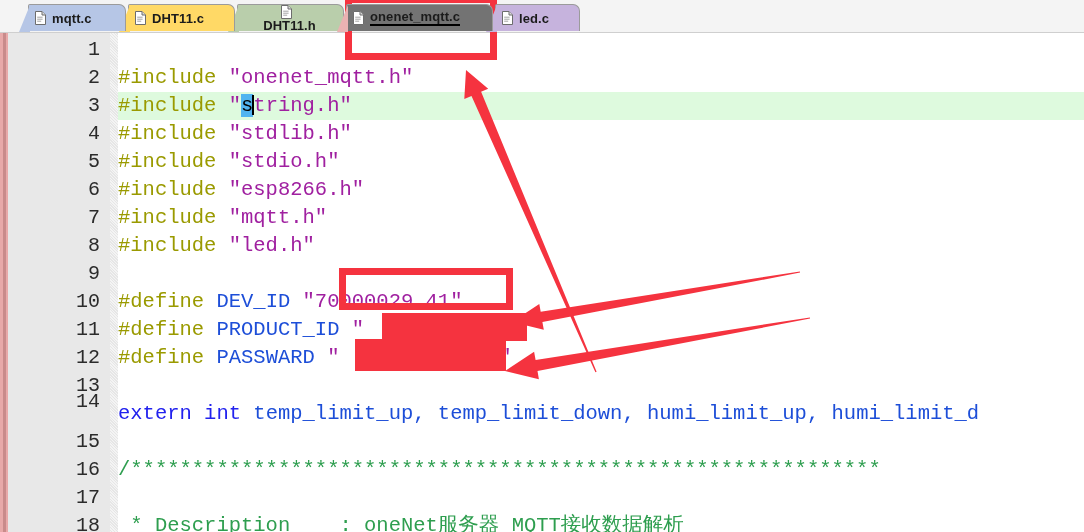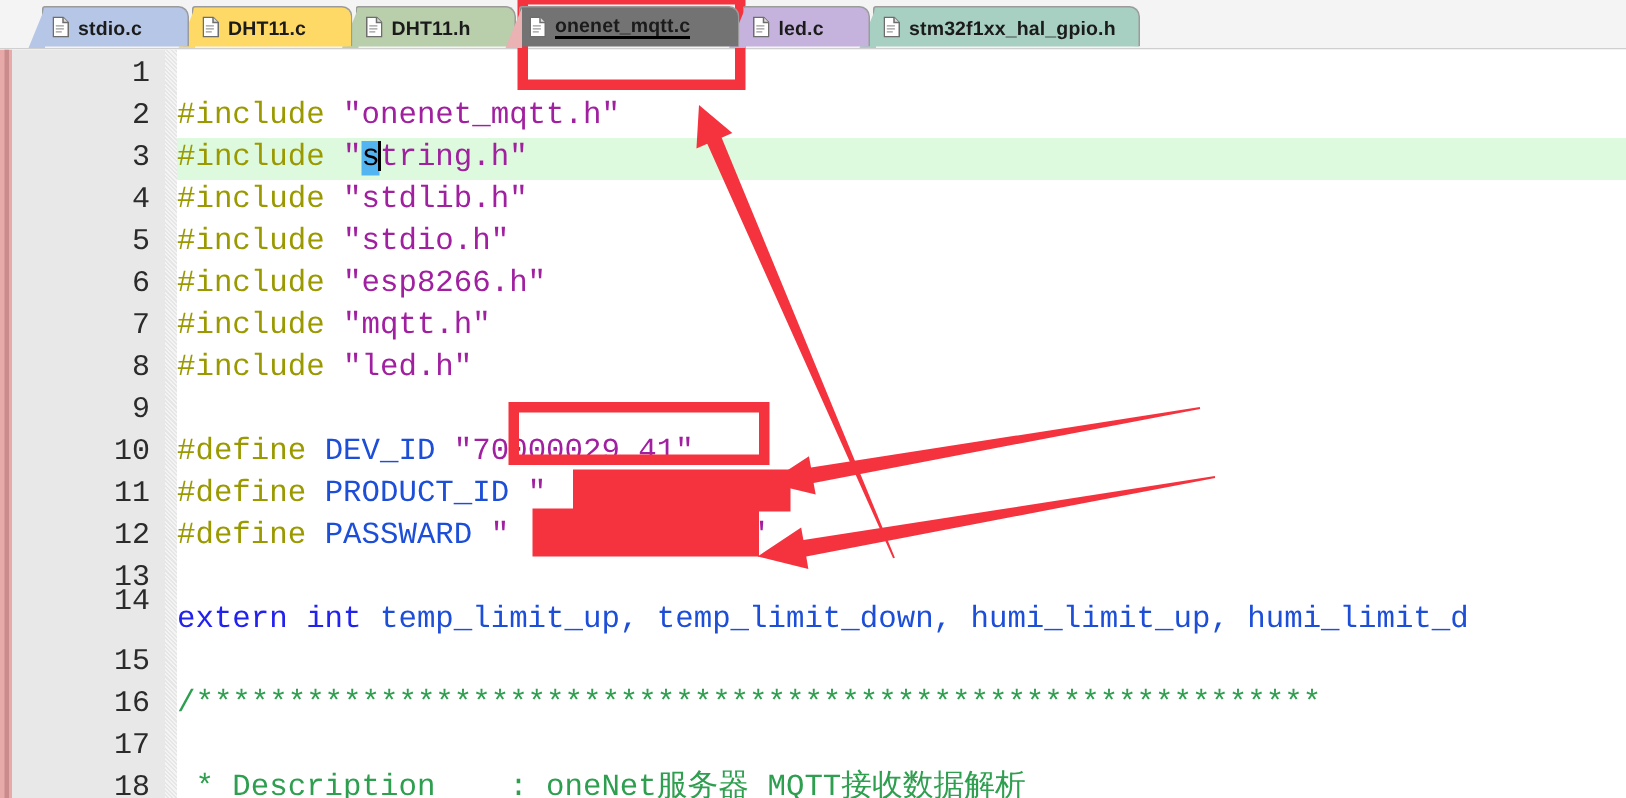--- a/index.html
+++ b/index.html
@@ -181,34 +181,34 @@
   <div id="tabbar">
       <div class="tab" style="left: 28px; width: 98px; background: rgb(182, 198, 230); z-index: 10;">
         <span class="tab-skew" style="border-left-color: transparent; border-bottom-color: rgb(182, 198, 230);"></span>
         <span class="tab-icon">
           <svg width="11" height="14" viewBox="0 0 11 14">
             <path d="M0.5 0.5 H7 L10.5 4 V13.5 H0.5 Z" fill="#ffffff" stroke="#6d6d6d" stroke-width="1"></path>
             <path d="M7 0.5 L7 4 L10.5 4" fill="#dcdcdc" stroke="#6d6d6d" stroke-width="1"></path>
             <path d="M2.2 6.2 H7.6 M2.2 8.2 H7.6 M2.2 10.2 H6.2" stroke="#9a9a9a" stroke-width="0.9"></path>
           </svg>
         </span>
-        <span class="tab-label">stdio.c</span>
+        <span class="tab-label">mqtt.c</span>
       </div>
       <div class="tab" style="left: 128px; width: 107px; background: rgb(255, 217, 102); z-index: 9;">
         <span class="tab-skew" style="border-left-color: transparent; border-bottom-color: rgb(255, 217, 102);"></span>
         <span class="tab-icon">
           <svg width="11" height="14" viewBox="0 0 11 14">
             <path d="M0.5 0.5 H7 L10.5 4 V13.5 H0.5 Z" fill="#ffffff" stroke="#6d6d6d" stroke-width="1"></path>
             <path d="M7 0.5 L7 4 L10.5 4" fill="#dcdcdc" stroke="#6d6d6d" stroke-width="1"></path>
             <path d="M2.2 6.2 H7.6 M2.2 8.2 H7.6 M2.2 10.2 H6.2" stroke="#9a9a9a" stroke-width="0.9"></path>
           </svg>
         </span>
         <span class="tab-label">DHT11.c</span>
       </div>
-      <div class="tab" style="left: 237px; width: 107px; background: rgb(185, 206, 171); z-index: 8;">
+      <div class="tab" style="left: 237px; width: 107px; background: rgb(185, 206, 171); z-index: 8; flex-direction: column;">
         <span class="tab-skew" style="border-left-color: transparent; border-bottom-color: rgb(185, 206, 171);"></span>
         <span class="tab-icon">
           <svg width="11" height="14" viewBox="0 0 11 14">
             <path d="M0.5 0.5 H7 L10.5 4 V13.5 H0.5 Z" fill="#ffffff" stroke="#6d6d6d" stroke-width="1"></path>
             <path d="M7 0.5 L7 4 L10.5 4" fill="#dcdcdc" stroke="#6d6d6d" stroke-width="1"></path>
             <path d="M2.2 6.2 H7.6 M2.2 8.2 H7.6 M2.2 10.2 H6.2" stroke="#9a9a9a" stroke-width="0.9"></path>
           </svg>
         </span>
         <span class="tab-label">DHT11.h</span>
       </div>
@@ -226,31 +226,20 @@
       <div class="tab" style="left: 495px; width: 85px; background: rgb(198, 179, 221); z-index: 6;">
         <span class="tab-skew" style="border-left-color: transparent; border-bottom-color: rgb(198, 179, 221);"></span>
         <span class="tab-icon">
           <svg width="11" height="14" viewBox="0 0 11 14">
             <path d="M0.5 0.5 H7 L10.5 4 V13.5 H0.5 Z" fill="#ffffff" stroke="#6d6d6d" stroke-width="1"></path>
             <path d="M7 0.5 L7 4 L10.5 4" fill="#dcdcdc" stroke="#6d6d6d" stroke-width="1"></path>
             <path d="M2.2 6.2 H7.6 M2.2 8.2 H7.6 M2.2 10.2 H6.2" stroke="#9a9a9a" stroke-width="0.9"></path>
           </svg>
         </span>
         <span class="tab-label">led.c</span>
-      </div>
-      <div class="tab" style="left: 582px; width: 178px; background: rgb(167, 207, 194); z-index: 5;">
-        <span class="tab-skew" style="border-left-color: transparent; border-bottom-color: rgb(167, 207, 194);"></span>
-        <span class="tab-icon">
-          <svg width="11" height="14" viewBox="0 0 11 14">
-            <path d="M0.5 0.5 H7 L10.5 4 V13.5 H0.5 Z" fill="#ffffff" stroke="#6d6d6d" stroke-width="1"></path>
-            <path d="M7 0.5 L7 4 L10.5 4" fill="#dcdcdc" stroke="#6d6d6d" stroke-width="1"></path>
-            <path d="M2.2 6.2 H7.6 M2.2 8.2 H7.6 M2.2 10.2 H6.2" stroke="#9a9a9a" stroke-width="0.9"></path>
-          </svg>
-        </span>
-        <span class="tab-label">stm32f1xx_hal_gpio.h</span>
       </div>
     </div>
 
   <div id="editor">
     <div id="editor-leftborder"></div>
     <div id="editor-leftborder2"></div>
     <div id="gutter">
         <div class="ln" style="top: 3px;">1</div>
         <div class="ln" style="top: 31px;">2</div>
         <div class="ln" style="top: 59px;">3</div>

